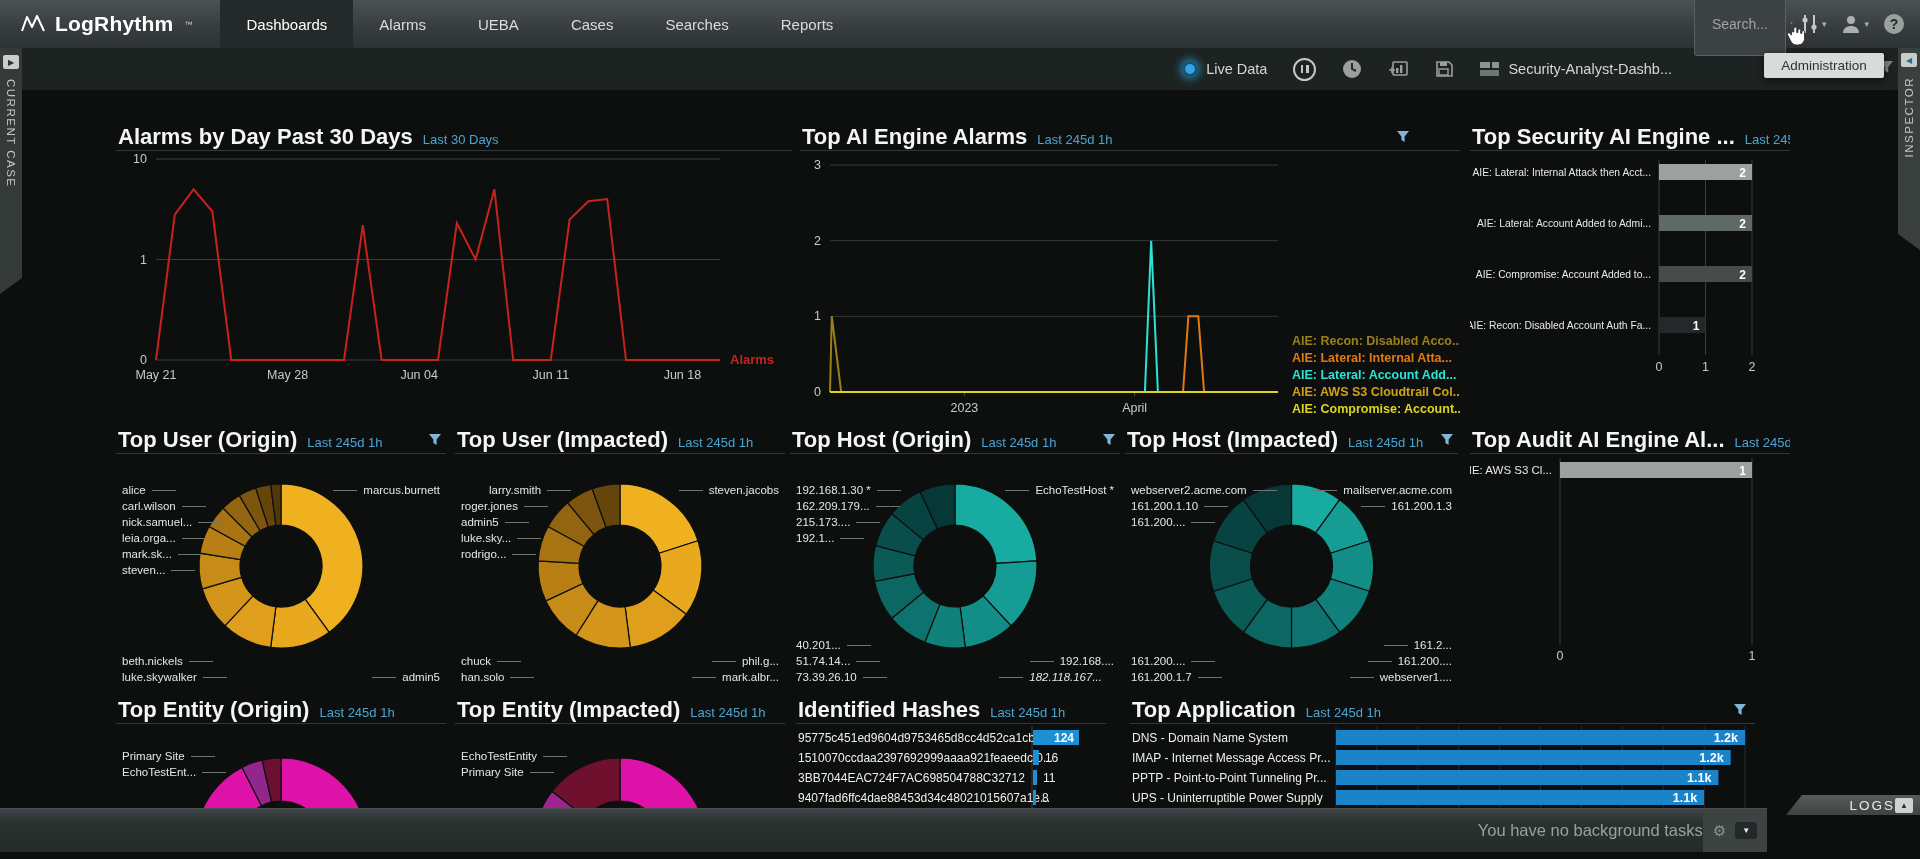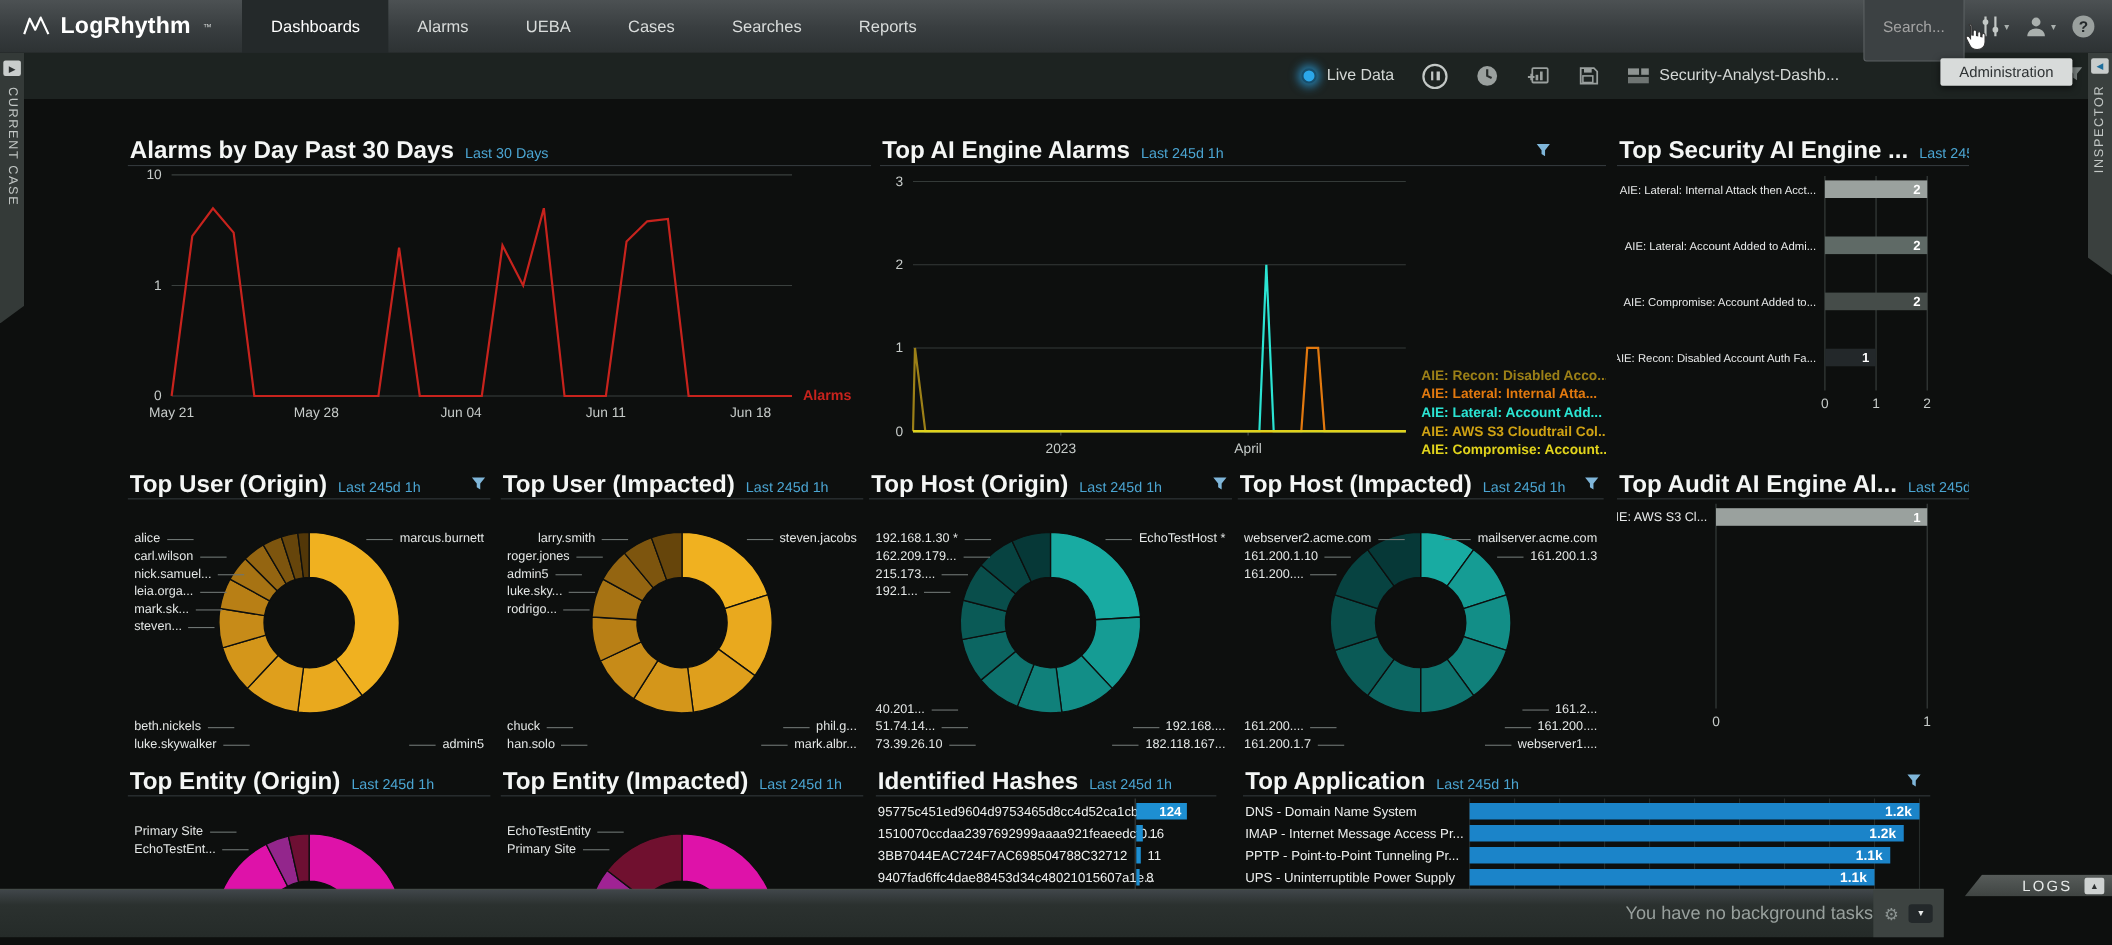--- a/index.html
+++ b/index.html
@@ -46,21 +46,21 @@
   .dlabels{position:absolute;inset:0;pointer-events:none}
   .dl{position:absolute;font-size:11.5px;color:#e4e7e6;white-space:nowrap;display:flex;align-items:center}
   .dl.tl::after,.dl.bl::after{content:'';display:inline-block;width:24px;height:1px;background:#6e7573;margin-left:6px}
   .dl.tr::before,.dl.br::before{content:'';display:inline-block;width:24px;height:1px;background:#6e7573;margin-right:6px}
   
   .statusbar{position:absolute;left:0;top:808px;width:1767px;height:44px;background:linear-gradient(180deg,#40464a 0,#2b312f 32%,#252b29 100%);border-top:1px solid #4a504e;z-index:25;display:flex;align-items:center;justify-content:flex-end;box-sizing:border-box}
   .status-msg{font-size:16.5px;color:#98a09d}
   .sb-right{position:absolute;right:0;top:0;bottom:0;width:64px;background:#3d4341;display:flex;align-items:center;gap:9px;justify-content:center}
   .gear{color:#8c9492;font-size:15px;cursor:pointer}
   .sb-btn{width:22px;height:17px;background:#23282a;border-radius:3px;color:#e8eaea;font-size:8px;display:flex;align-items:center;justify-content:center;cursor:pointer}
-  .logs-tab{position:absolute;left:1786px;top:795px;width:134px;height:20px;background:linear-gradient(180deg,#575c5a,#3f4442);clip-path:polygon(16px 0,100% 0,100% 100%,0 100%);z-index:26;display:flex;align-items:center;justify-content:flex-end;gap:11px;padding-right:7px;box-sizing:border-box;cursor:pointer}
+  .logs-tab{position:absolute;left:1786px;top:795px;width:134px;height:20px;background:linear-gradient(180deg,#575c5a,#3f4442);clip-path:polygon(16px 0,100% 0,100% 100%,0 100%);z-index:26;display:flex;align-items:center;justify-content:flex-end;padding-right:7px;box-sizing:border-box;cursor:pointer}
   .logs-label{font-size:13.5px;color:#e8ebea;letter-spacing:2px}
   .logs-btn{width:18px;height:15px;background:#ced2d1;border-radius:2px;color:#2c3031;font-size:8px;display:flex;align-items:center;justify-content:center;cursor:pointer}
 </style>
 </head>
 <body>
 
 <div class="navbar">
   <div class="brand">
     <svg width="26" height="22" viewBox="0 0 26 22">
         <path d="M2 18 L7 4 L12 14 L17 3 L24 18" fill="none" stroke="#fff" stroke-width="2" stroke-linejoin="round"></path>
@@ -382,21 +382,21 @@
         </div>
         <div class="dl bl" style="left: 6px; bottom: 20px;">
           <span>51.74.14...</span>
         </div>
         <div class="dl bl" style="left: 6px; bottom: 4px;">
           <span>73.39.26.10</span>
         </div>
         <div class="dl br" style="right: 6px; bottom: 20px;">
           <span>192.168....</span>
         </div>
-        <div class="dl br" style="right: 6px; bottom: 4px;">
+        <div class="dl br" style="right: 18px; bottom: 4px; font-style: italic;">
           <span>182.118.167...</span>
         </div>
       </div></div>
 </div>
 
 <div class="panel" style="left:1125px;top:425px;width:333px;height:262px">
   <div class="panel-head">
     <span class="p-title">Top Host (Impacted)</span>
     <span class="p-sub">Last 245d 1h</span>
     <span class="p-filter"><svg width="14" height="14" viewBox="0 0 14 14">

